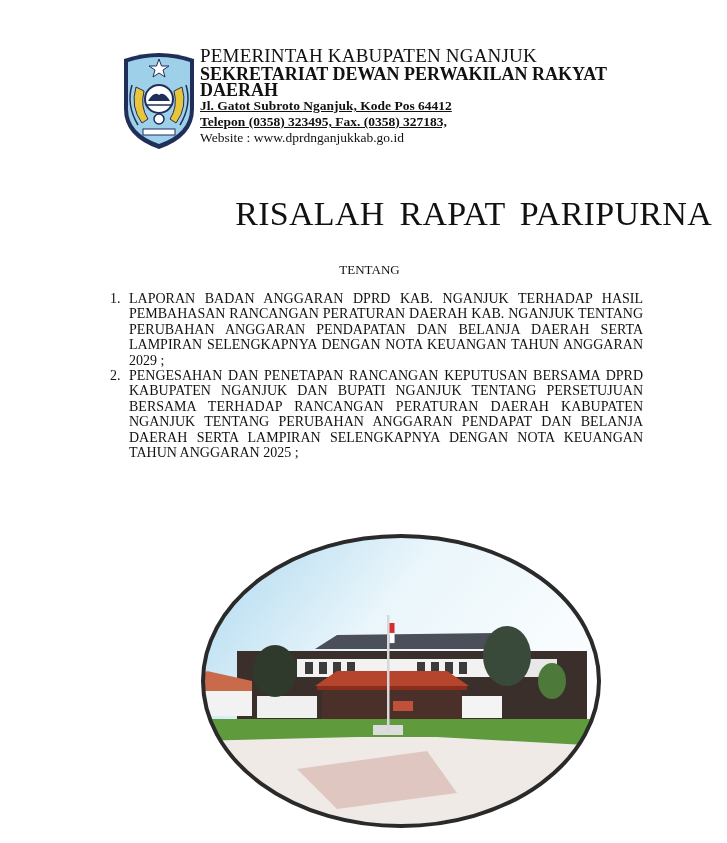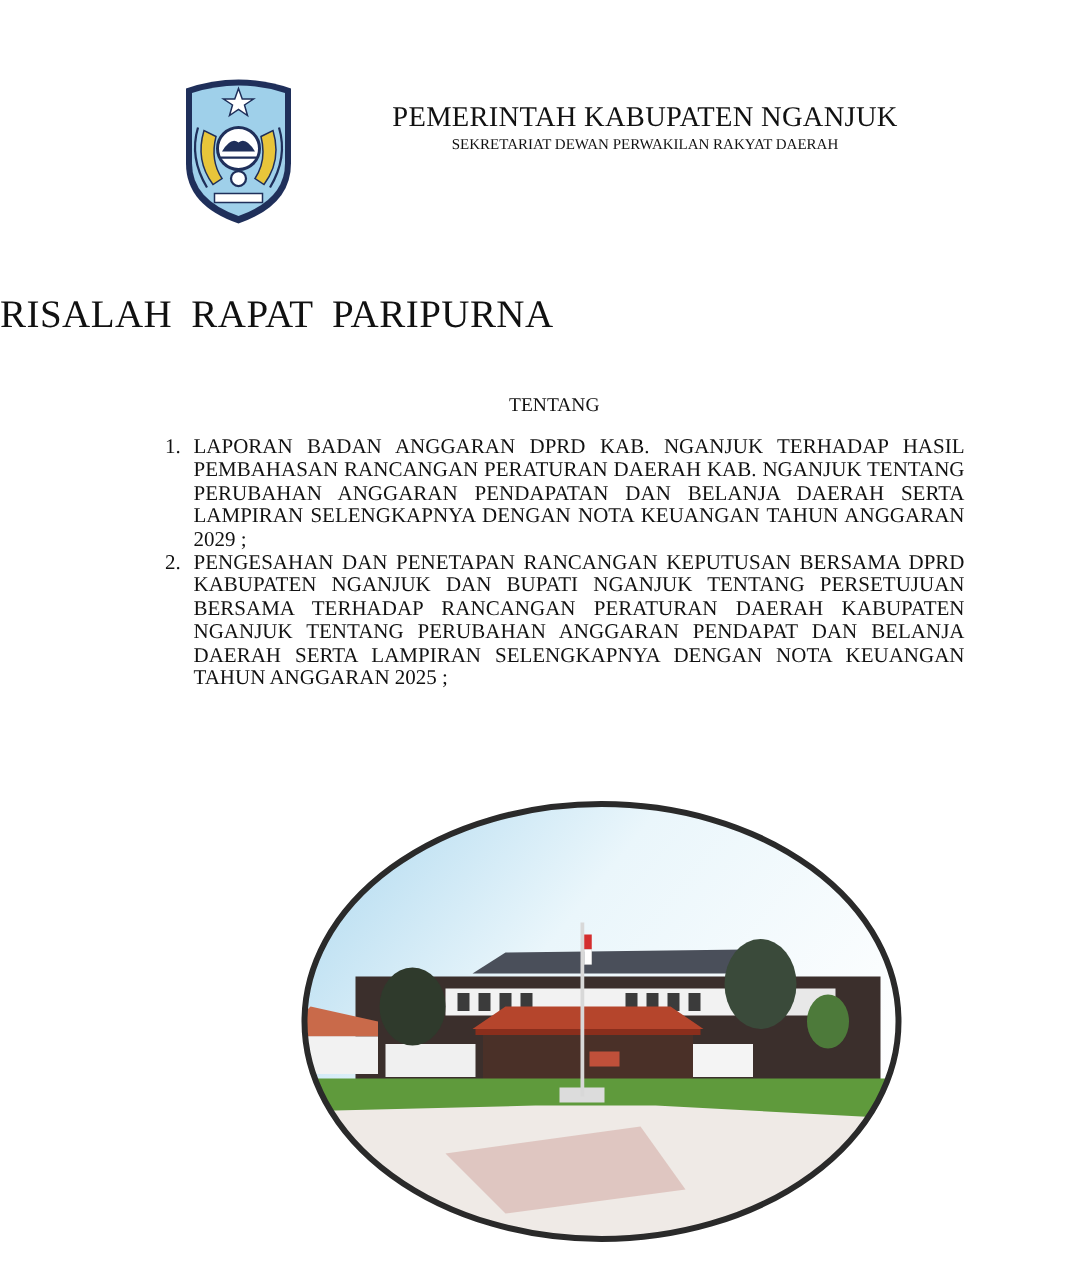--- a/index.html
+++ b/index.html
@@ -1,25 +1,25 @@
 <!DOCTYPE html>
 <html><head>
 <meta charset="utf-8">
 <style>
   html, body { margin: 0; padding: 0; background: #ffffff; }
   body { width: 727px; height: 843px; position: relative; overflow: hidden; font-family: "Liberation Serif", serif; color: #111; }
   .logo { position: absolute; left: 118px; top: 49px; width: 82px; height: 102px; }
-  .kop { position: absolute; left: 200px; top: 68px; width: 460px; text-align: center; }
+  .kop { position: absolute; left: 200px; top: 45px; width: 460px; }
   .kop .l1 { font-size: 19px; line-height: 21px; letter-spacing: 0.2px; }
-  .kop .l2 { font-size: 10px; font-weight: normal; line-height: 16px; }
+  .kop .l2 { font-size: 18px; font-weight: bold; line-height: 16px; }
   .kop .l3 { font-size: 13.5px; font-weight: bold; line-height: 16px; text-decoration: underline; }
   .kop .l5 { font-size: 13.5px; font-weight: bold; line-height: 16px; }
   .kop .l5 .em { text-decoration: underline; }
   .kop .l6 { font-size: 13.5px; line-height: 16px; }
-  .title { position: absolute; left: 0; width: 712px; top: 195px; text-align: left; font-size: 26px; word-spacing: 6px; letter-spacing: 0.3px; }
+  .title { position: absolute; left: 0; width: 712px; top: 195px; text-align: right; font-size: 34px; word-spacing: 6px; letter-spacing: 0.3px; }
   .subtitle { position: absolute; left: 0; width: 727px; top: 262px; text-align: center; font-size: 13px; padding-left: 6px; }
   .items { position: absolute; left: 110px; top: 291px; width: 533px; margin: 0; padding: 0; list-style: none; font-size: 14px; line-height: 15.4px; }
   .items li { position: relative; padding-left: 19px; text-align: justify; }
   .items li .num { position: absolute; left: 0; top: 0; }
   .photo { position: absolute; left: 197px; top: 531px; width: 408px; height: 300px; }
 </style>
 </head>
 <body>
 
 <div class="logo">
@@ -35,20 +35,23 @@
     <path d="M30 52 Q36 42 41 46 Q46 42 52 52 Z" fill="#1f2f5a"></path>
     <path d="M29 56 L53 56" stroke="#1f2f5a" stroke-width="1.5"></path>
     <circle cx="41" cy="70" r="5" fill="#ffffff" stroke="#1f2f5a" stroke-width="1.5"></circle>
     <rect x="25" y="80" width="32" height="6" fill="#ffffff" stroke="#1f2f5a" stroke-width="1"></rect>
   </svg>
 </div>
 
 <div class="kop">
   <div class="l1">PEMERINTAH KABUPATEN NGANJUK</div>
   <div class="l2">SEKRETARIAT DEWAN PERWAKILAN RAKYAT DAERAH</div>
+  <div class="l3">Jl. Gatot Subroto Nganjuk, Kode Pos 64412</div>
+  <div class="l3">Telepon (0358) 323495, Fax. (0358) 327183,</div>
+  <div class="l6">Website : www.dprdnganjukkab.go.id</div>
 </div>
 
 <div class="title">RISALAH RAPAT PARIPURNA</div>
 <div class="subtitle">TENTANG</div>
 
 <ol class="items">
   <li>
     <span class="num">1.</span>
     <span>LAPORAN BADAN ANGGARAN DPRD KAB. NGANJUK TERHADAP HASIL PEMBAHASAN RANCANGAN PERATURAN DAERAH KAB. NGANJUK TENTANG PERUBAHAN ANGGARAN PENDAPATAN DAN BELANJA DAERAH SERTA LAMPIRAN SELENGKAPNYA DENGAN NOTA KEUANGAN TAHUN ANGGARAN 2029 ;</span>
   </li>

